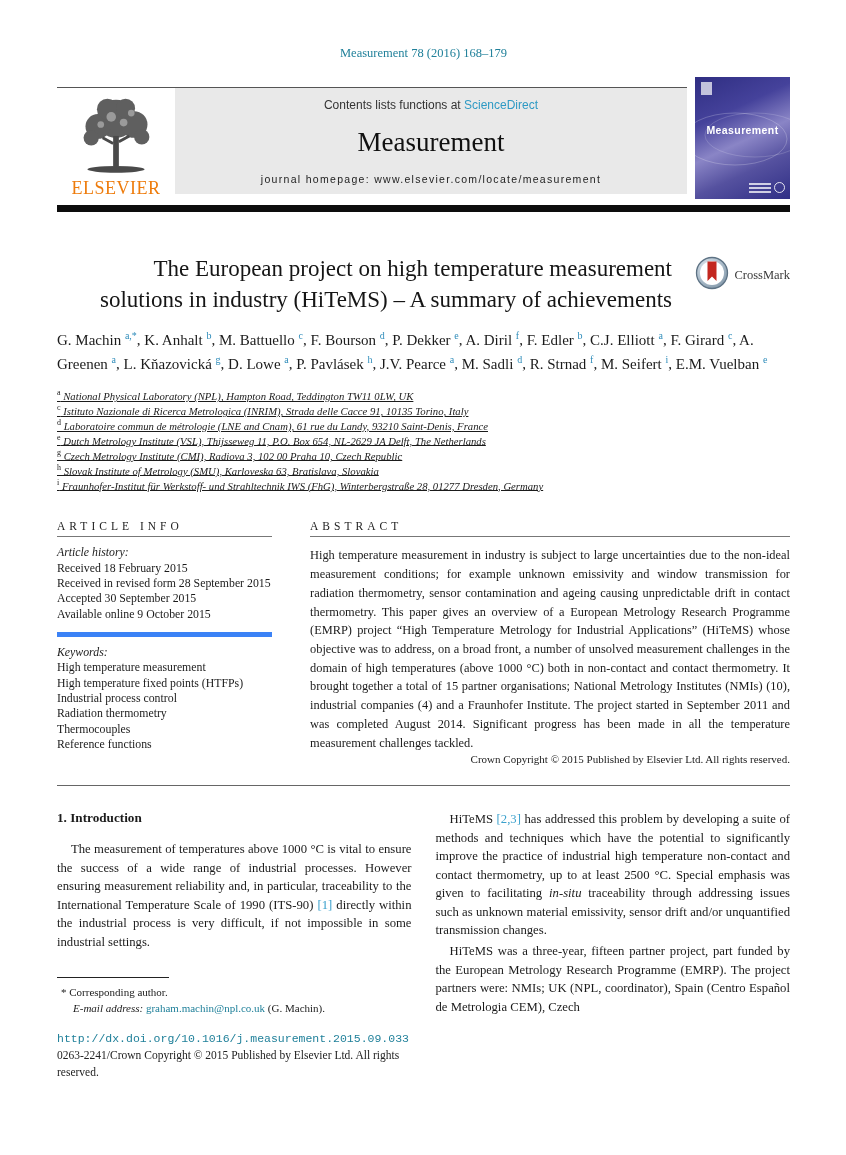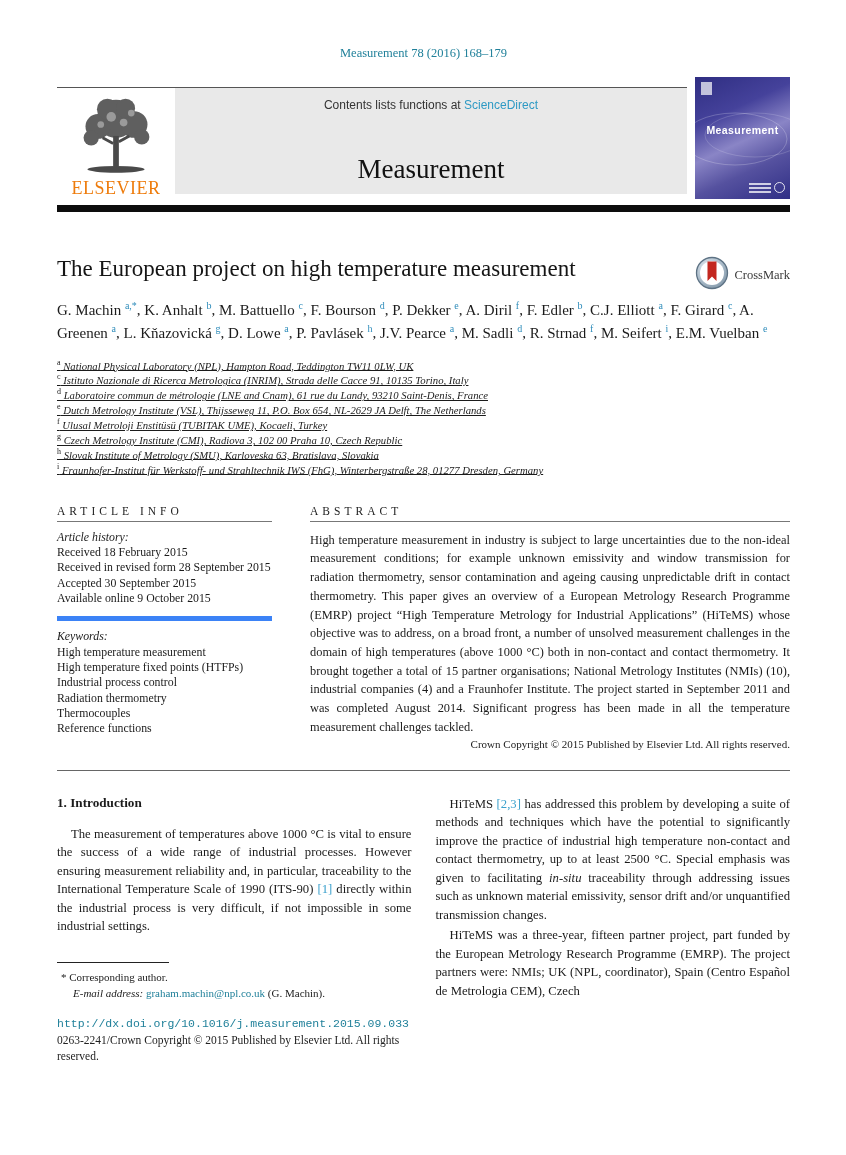--- a/index.html
+++ b/index.html
@@ -22,21 +22,21 @@
   .cover{width:95px;height:122px;margin-left:8px;margin-top:-10px;position:relative;
     background:linear-gradient(155deg,#2f2e82 0%,#45429b 30%,#8a85c6 52%,#55519f 72%,#302f86 100%);}
   .cover-logo{position:absolute;top:5px;left:6px;width:11px;height:13px;background:rgba(255,255,255,.7);}
   .cover-title{position:absolute;top:47px;width:100%;text-align:center;font-family:"Liberation Sans",sans-serif;font-weight:bold;font-size:10.5px;color:#fff;letter-spacing:.4px;}
   .cover-foot{position:absolute;bottom:6px;right:5px;display:flex;align-items:center;gap:3px;}
   .cover-foot .lines{display:flex;flex-direction:column;gap:2px;}
   .cover-foot .lines i{display:block;width:22px;height:2px;background:rgba(255,255,255,.75);}
   .cover-foot .globe{width:9px;height:9px;border-radius:50%;border:1.5px solid rgba(255,255,255,.85);}
   .black-bar{height:7px;background:#0d0d0d;margin-top:4px;}
   
-  .title-row{position:relative;margin-top:42px;padding-right:118px;}
+  .title-row{position:relative;margin-top:42px;padding-right:118px;text-align:right;}
   .article-title{font-size:23px;line-height:1.33;color:#151515;}
   .crossmark{position:absolute;right:0;top:2px;display:flex;align-items:center;gap:5px;}
   .crossmark-label{font-size:12.5px;color:#3a3a3a;}
   .authors{margin-top:13px;font-size:15px;line-height:1.5;}
   .authors sup{color:#2e8cba;font-size:10px;}
   .affiliations{margin-top:13px;font-size:10.7px;line-height:1.34;}
   .affil{font-style:italic;text-decoration:underline;}
   .affil sup{font-style:normal;font-size:8px;}
   
   .info-abs{display:flex;margin-top:28px;}
@@ -96,20 +96,21 @@
             <rect x="47" y="44" width="6" height="32" fill="#4a4a4a"></rect>
             <path d="M47 52 L36 46 M53 50 L64 44" stroke="#4a4a4a" stroke-width="3"></path>
             <ellipse cx="50" cy="79" rx="30" ry="3.5" fill="#4a4a4a"></ellipse>
           </svg>
         </span>
         <div class="elsevier-word">ELSEVIER</div>
       </div>
       <div class="journal-box">
         <div class="contents-line"><span>Contents lists functions at </span><span class="sciencedirect">ScienceDirect</span></div>
         <div class="journal-title">Measurement</div>
+        <div class="homepage-line">journal homepage: www.elsevier.com/locate/measurement</div>
       </div>
     </div>
     <div class="cover">
       <svg width="95" height="122" viewBox="0 0 95 122" style="position:absolute;top:0;left:0">
         <ellipse cx="40" cy="62" rx="52" ry="26" fill="none" stroke="rgba(255,255,255,.22)" stroke-width="1"></ellipse>
         <ellipse cx="60" cy="58" rx="50" ry="22" fill="none" stroke="rgba(255,255,255,.16)" stroke-width="1"></ellipse>
       </svg>
       <div class="cover-logo"></div>
       <div class="cover-title">Measurement</div>
       <div class="cover-foot">
@@ -121,20 +122,21 @@
         <span class="globe"></span>
       </div>
     </div>
   </div>
 
   <div class="black-bar"></div>
 
   <div class="title-row">
     <div class="article-title">
         <div>The European project on high temperature measurement</div>
+        <div>solutions in industry (HiTeMS) – A summary of achievements</div>
       </div>
     <div class="crossmark">
       <span>
         <svg width="34" height="34" viewBox="0 0 34 34">
           <defs>
             <radialGradient id="cmg" cx="35%" cy="30%" r="80%">
               <stop offset="0%" stop-color="#dfe7ee"></stop>
               <stop offset="60%" stop-color="#a9bac8"></stop>
               <stop offset="100%" stop-color="#7e93a5"></stop>
             </radialGradient>
@@ -149,21 +151,20 @@
     </div>
   </div>
 
   <div class="authors"><span>G. Machin <sup>a,*</sup>,</span> <span>K. Anhalt <sup>b</sup>,</span> <span>M. Battuello <sup>c</sup>,</span> <span>F. Bourson <sup>d</sup>,</span> <span>P. Dekker <sup>e</sup>,</span> <span>A. Diril <sup>f</sup>,</span> <span>F. Edler <sup>b</sup>,</span> <span>C.J. Elliott <sup>a</sup>,</span> <span>F. Girard <sup>c</sup>,</span> <span>A. Greenen <sup>a</sup>,</span> <span>L. Kňazovická <sup>g</sup>,</span> <span>D. Lowe <sup>a</sup>,</span> <span>P. Pavlásek <sup>h</sup>,</span> <span>J.V. Pearce <sup>a</sup>,</span> <span>M. Sadli <sup>d</sup>,</span> <span>R. Strnad <sup>f</sup>,</span> <span>M. Seifert <sup>i</sup>,</span> <span>E.M. Vuelban <sup>e</sup></span> </div>
 
   <div class="affiliations">
       <div class="affil"><sup>a</sup> National Physical Laboratory (NPL), Hampton Road, Teddington TW11 0LW, UK</div>
       <div class="affil"><sup>c</sup> Istituto Nazionale di Ricerca Metrologica (INRIM), Strada delle Cacce 91, 10135 Torino, Italy</div>
       <div class="affil"><sup>d</sup> Laboratoire commun de métrologie (LNE and Cnam), 61 rue du Landy, 93210 Saint-Denis, France</div>
       <div class="affil"><sup>e</sup> Dutch Metrology Institute (VSL), Thijsseweg 11, P.O. Box 654, NL-2629 JA Delft, The Netherlands</div>
-      <div class="affil"><sup>f</sup> Ulusal Metroloji Enstitüsü (TUBITAK UME), Kocaeli, Turkey</div>
       <div class="affil"><sup>g</sup> Czech Metrology Institute (CMI), Radiova 3, 102 00 Praha 10, Czech Republic</div>
       <div class="affil"><sup>h</sup> Slovak Institute of Metrology (SMU), Karloveska 63, Bratislava, Slovakia</div>
       <div class="affil"><sup>i</sup> Fraunhofer-Institut für Werkstoff- und Strahltechnik IWS (FhG), Winterbergstraße 28, 01277 Dresden, Germany</div>
     </div>
 
   <div class="info-abs">
     <div class="info-col">
       <div class="mini-heading">ARTICLE INFO</div>
       <div class="info-section">
         <div class="info-label">Article history:</div>

